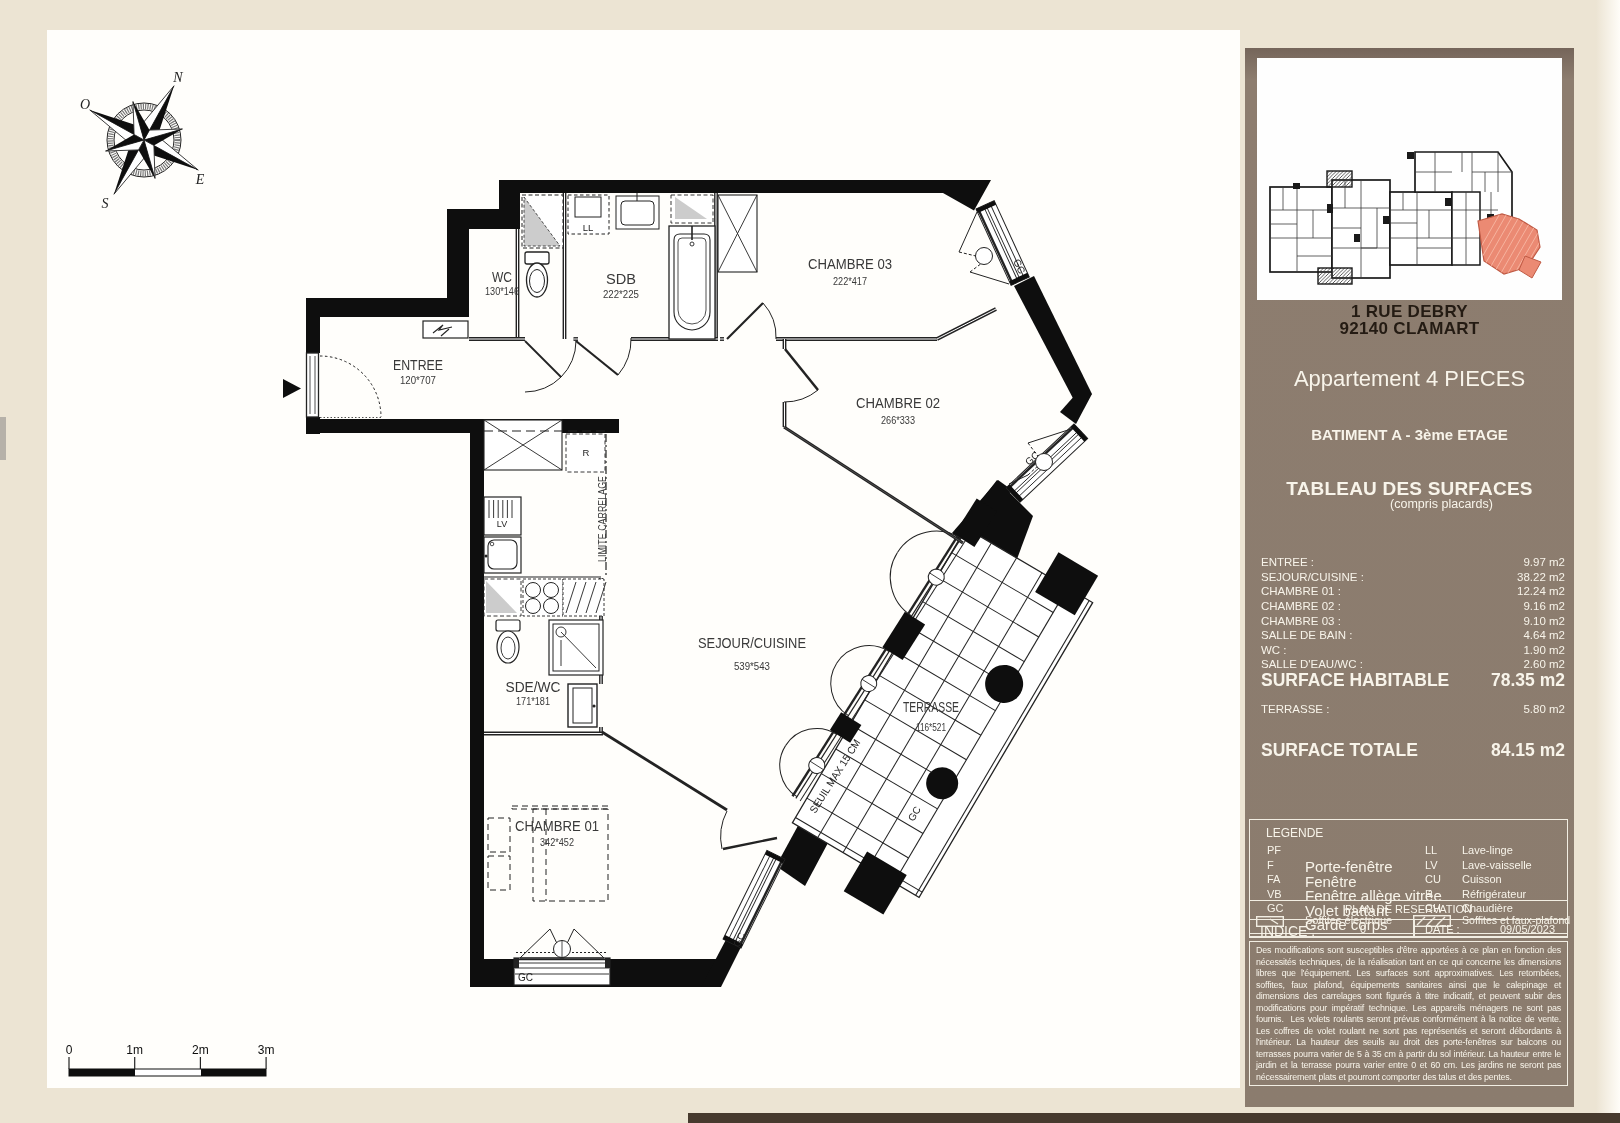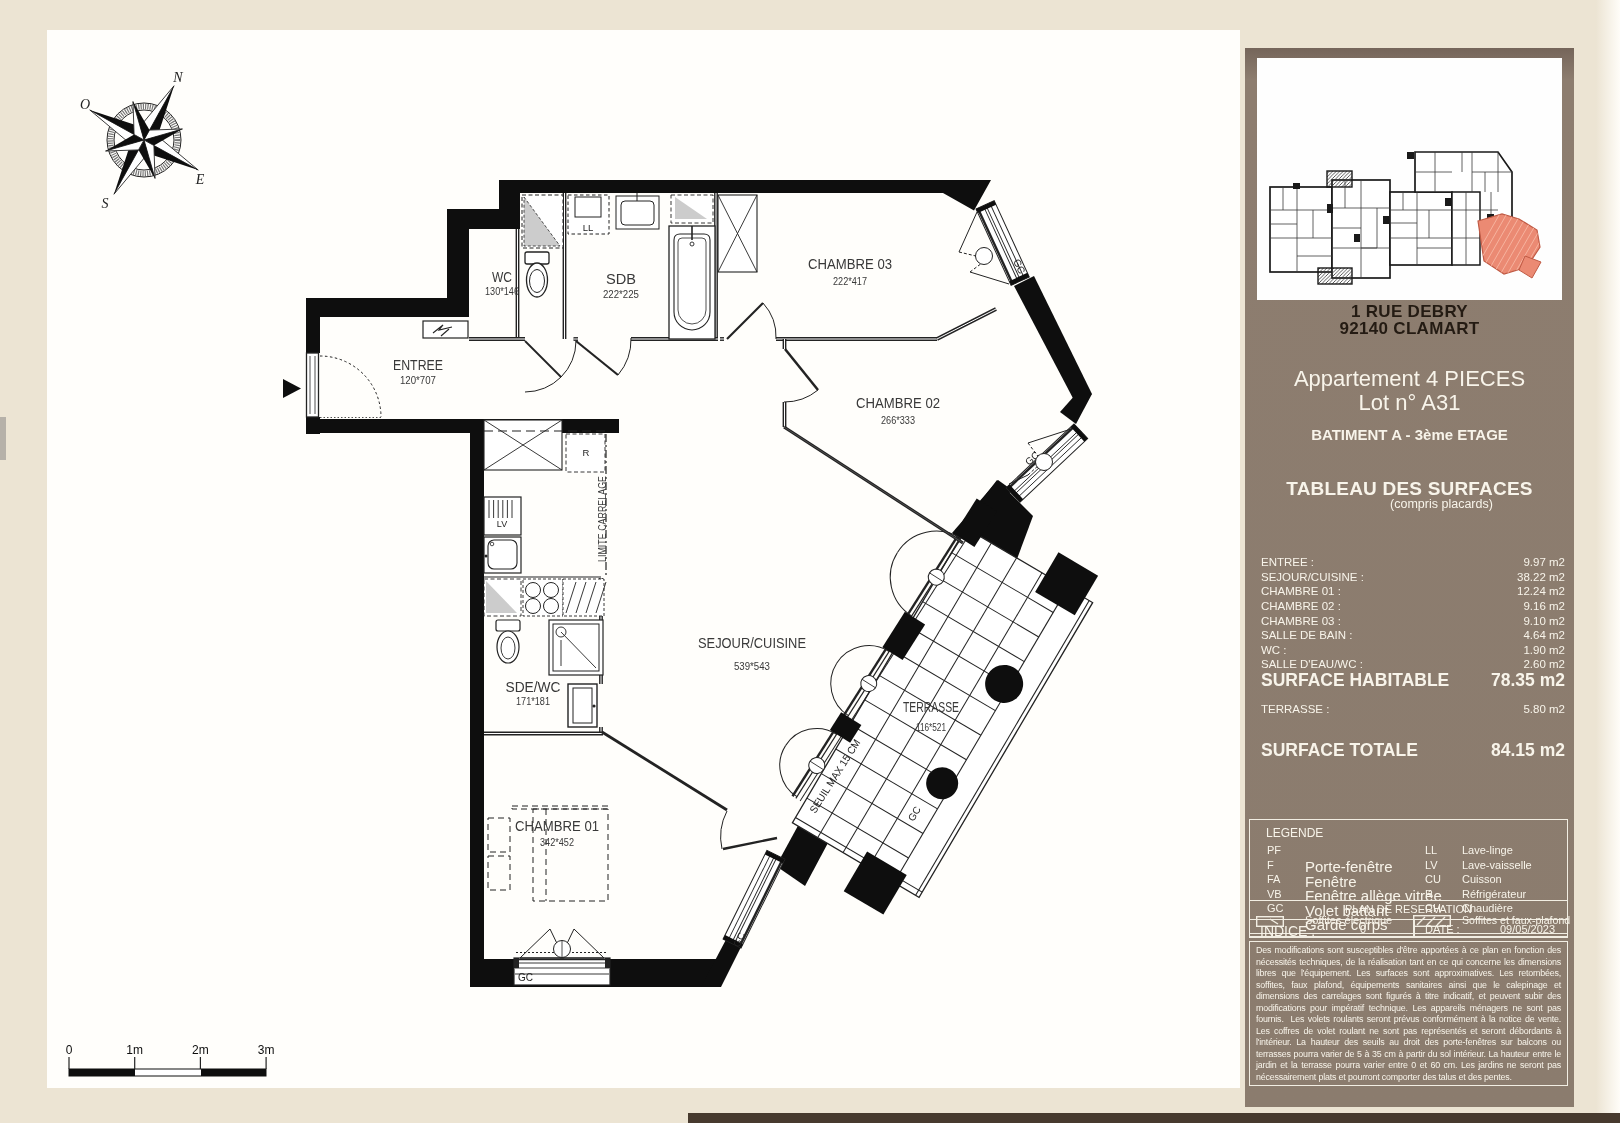--- a/index.html
+++ b/index.html
@@ -96,21 +96,20 @@
 <line x1="261" y1="222" x2="301" y2="152" stroke="#f6b39f" stroke-width="1" clip-path="url(#redclip)"></line>
 <line x1="268" y1="222" x2="308" y2="152" stroke="#f6b39f" stroke-width="1" clip-path="url(#redclip)"></line>
 <line x1="275" y1="222" x2="315" y2="152" stroke="#f6b39f" stroke-width="1" clip-path="url(#redclip)"></line>
 <line x1="282" y1="222" x2="322" y2="152" stroke="#f6b39f" stroke-width="1" clip-path="url(#redclip)"></line>
 <polygon points="268,198 284,204 275,220 262,212" fill="#eb8a73" stroke="#c05a44" stroke-width="1"></polygon>
       </svg>
   </div>
   <div class="addr" style="top:254px;">1 RUE DEBRY</div>
   <div class="addr" style="top:271px;">92140 CLAMART</div>
   <div class="pw" style="top:318px;width:100%;text-align:center;font-size:22px;">Appartement 4 PIECES</div>
-  <div class="pw" style="top:342px;width:100%;text-align:center;font-size:22px;">Lot n° A31</div>
   <div class="pw" style="top:378px;width:100%;text-align:center;font-size:15px;font-weight:bold;">BATIMENT A - 3ème ETAGE</div>
   <div class="pw" style="top:430px;width:100%;text-align:center;font-size:19px;font-weight:bold;letter-spacing:0.2px;">TABLEAU DES SURFACES</div>
   <div class="pw" style="top:449px;width:100%;text-align:center;font-size:12.5px;padding-left:32px;">(compris placards)</div>
 
   <div class="pw row" style="top:508px;">
       <span>ENTREE :</span>
       <span>9.97 m2</span>
     </div>
   <div class="pw row" style="top:523px;">
       <span>SEJOUR/CUISINE :</span>

